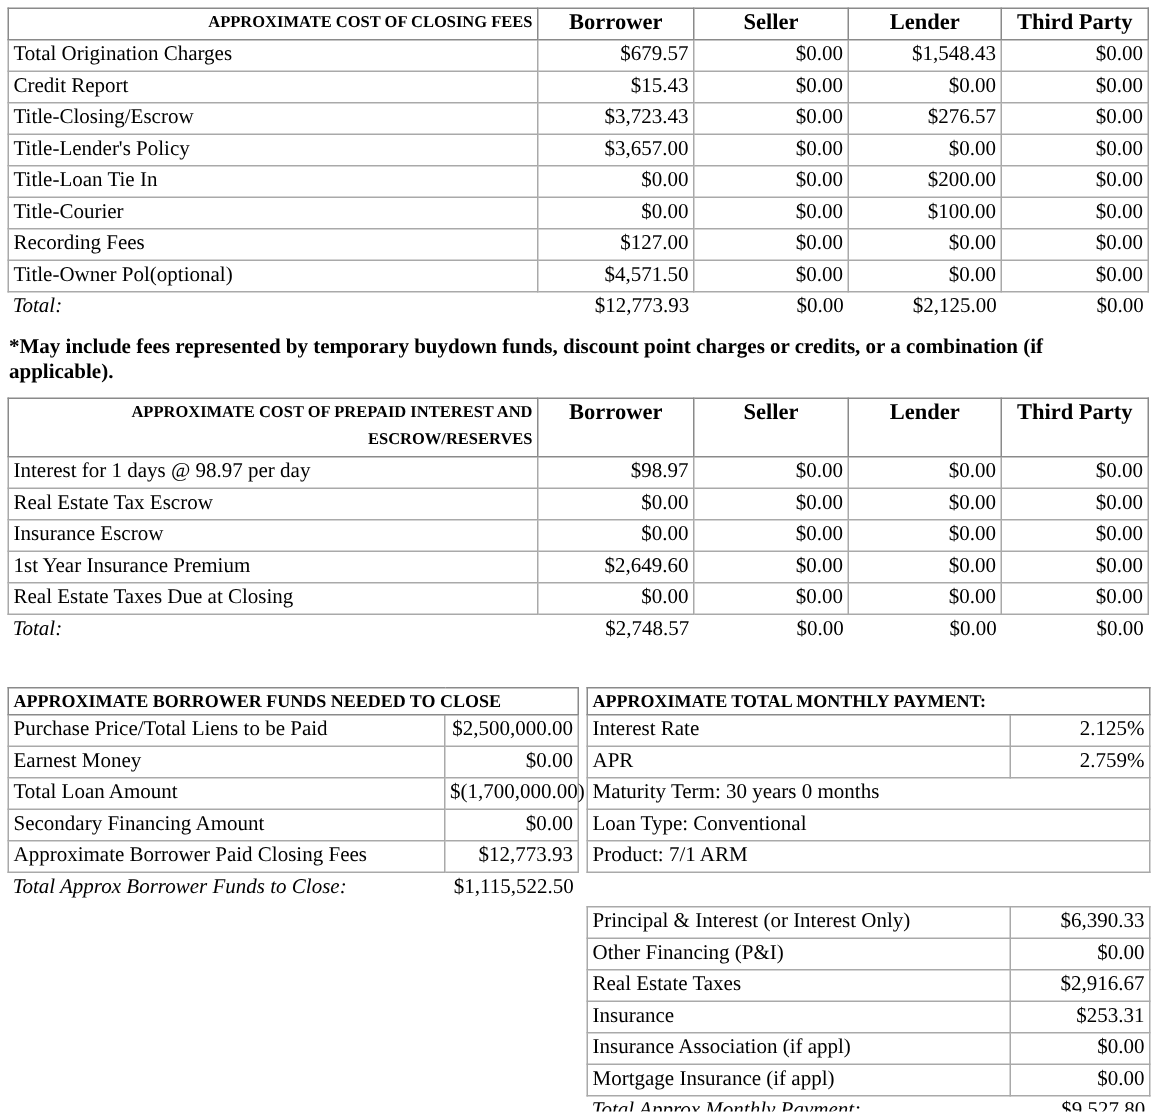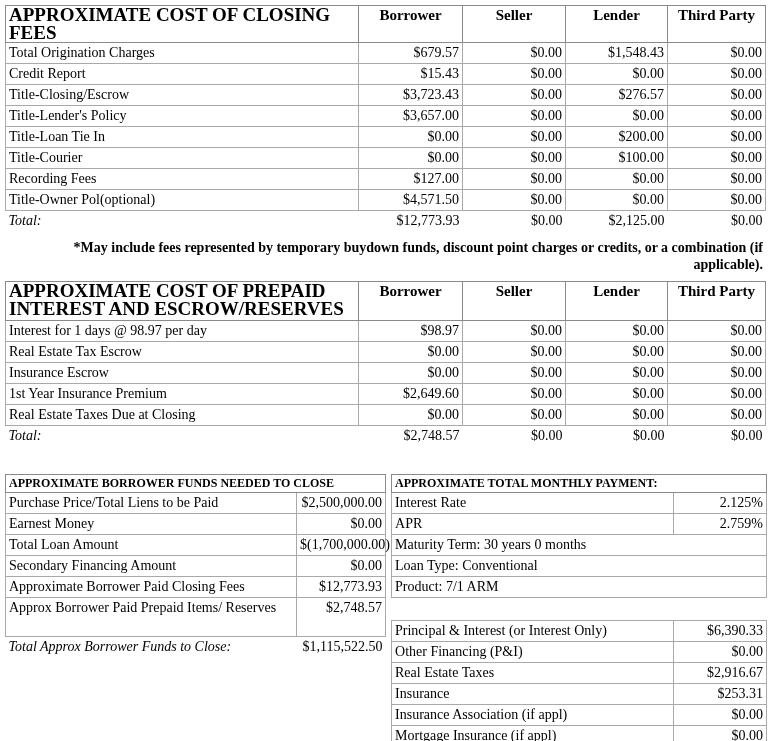--- a/index.html
+++ b/index.html
@@ -17,34 +17,33 @@
     padding:0 3px;
     height:20px;
     line-height:19px;
     vertical-align:top;
     font-size:14px;
     overflow:visible;
   }
   th{font-weight:bold;text-align:center;}
   .fee-table{width:760px;}
   .fee-table thead th{border-color:#8a8a8a;}
-  .title-cell{text-align:left;font-size:19px;line-height:18px;}
+  .title-cell{text-align:right;font-size:11px;line-height:18px;}
   .col-head{font-size:15px;}
   .lbl{text-align:left;}
   .num{text-align:right;white-space:nowrap;}
   .total-row td{border:none;border-top:1px solid #8f8f8f;}
   .italic{font-style:italic;}
 
   .note{
     font-weight:bold;
     width:757px;
     margin:8px 0 0 1px;
     font-size:14px;
     line-height:17px;
-    text-align:right;
   }
   .mt8{margin-top:8px;}
 
   .bottom{display:flex;margin-top:28px;align-items:flex-start;}
   .funds-table{width:380px;}
   .right-col{width:375px;margin-left:5px;}
   .monthly-table{width:375px;}
   .sub-head{
     text-align:left;
     font-size:12px;
@@ -236,24 +235,20 @@
           <td class="num">$(1,700,000.00)</td>
         </tr>
         <tr>
           <td class="lbl">Secondary Financing Amount</td>
           <td class="num">$0.00</td>
         </tr>
         <tr>
           <td class="lbl">Approximate Borrower Paid Closing Fees</td>
           <td class="num">$12,773.93</td>
         </tr>
-        <tr class="tall">
-          <td class="lbl">Approx Borrower Paid Prepaid Items/ Reserves</td>
-          <td class="num">$2,748.57</td>
-        </tr>
         <tr class="total-row">
           <td class="lbl italic">Total Approx Borrower Funds to Close:</td>
           <td class="num">$1,115,522.50</td>
         </tr>
       </tbody>
     </table>
 
     <div class="right-col">
 
       <table class="monthly-table">

